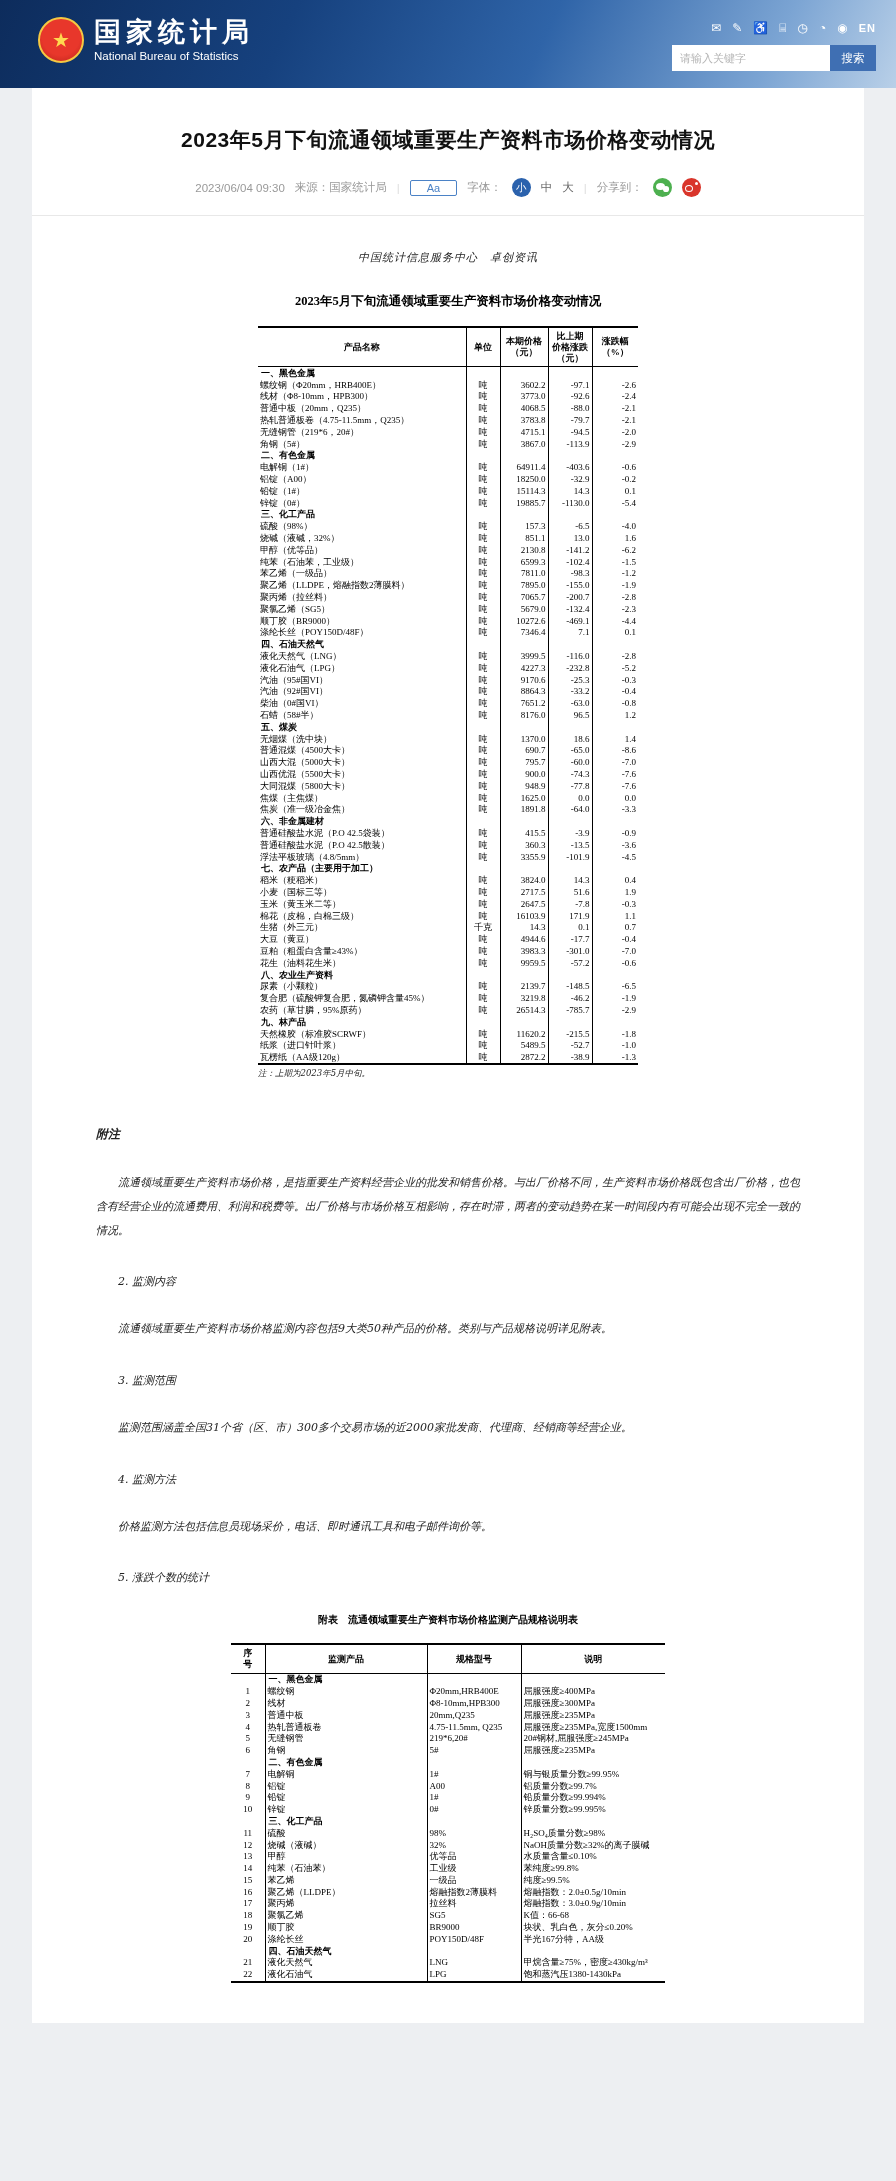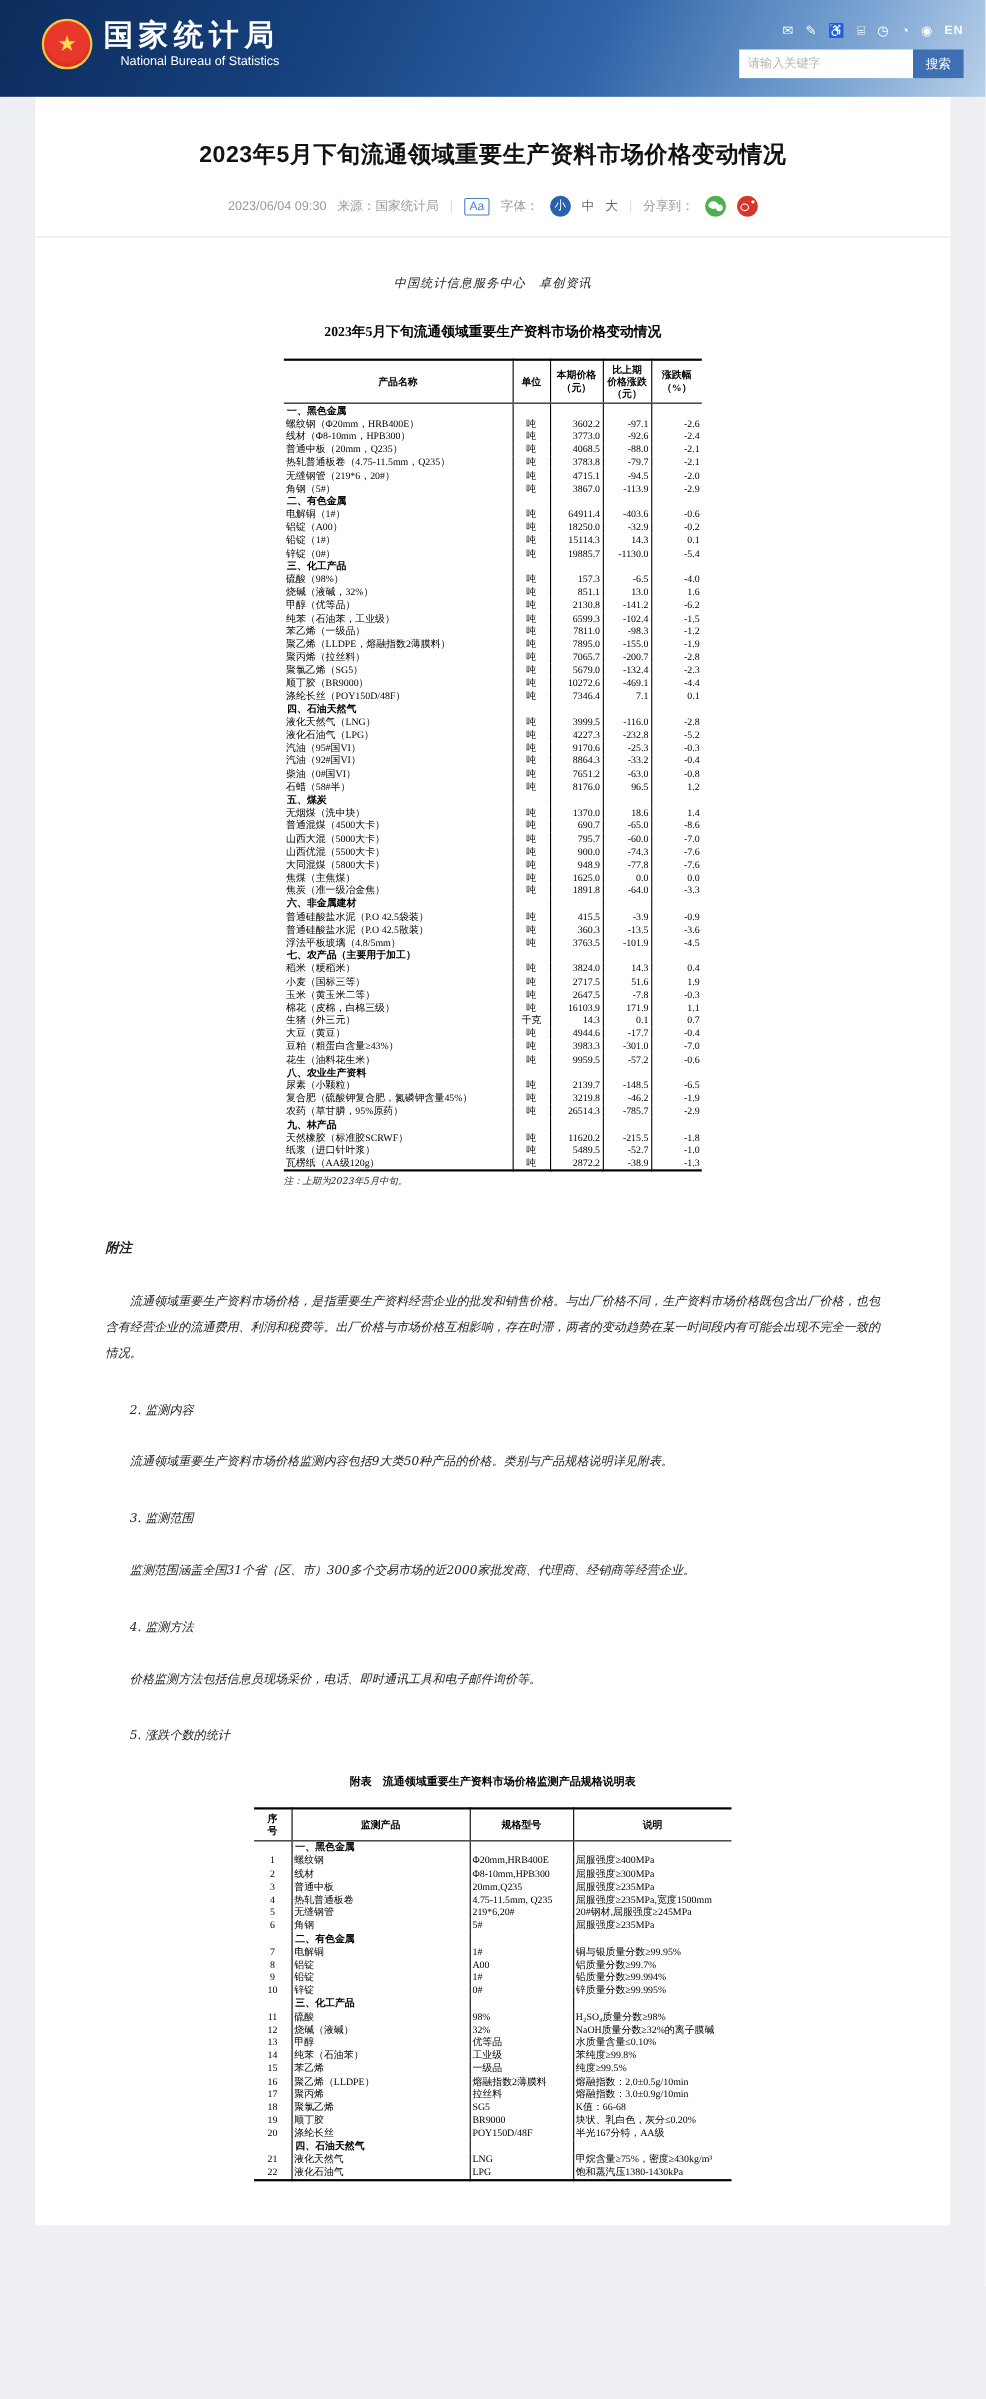--- a/index.html
+++ b/index.html
@@ -8,21 +8,21 @@
 
   
   .site-header { height: 88px; position: relative;
     background: linear-gradient(115deg,#0d2c5c 0%,#16417e 32%,#2f64a8 60%,#7ba4d3 85%,#b9d0e8 100%); }
   .logo { position: absolute; left: 38px; top: 17px; display: flex; align-items: center; gap: 10px; cursor: pointer; }
   .emblem { width: 46px; height: 46px; border-radius: 50%; flex: 0 0 46px;
     background: radial-gradient(circle at 50% 42%, #e8372b 58%, #b8211a 100%);
     border: 2px solid #f5c842; display: flex; align-items: center; justify-content: center; }
   .emblem .star { color: #ffd94f; font-size: 20px; line-height: 1; }
   .logo-cn { color: #fff; font-size: 27px; font-weight: bold; letter-spacing: 5px; line-height: 1.1; }
-  .logo-en { color: #fff; font-size: 11.5px; margin-top: 2px; text-align: right; }
+  .logo-en { color: #fff; font-size: 11.5px; margin-top: 2px; }
   .header-right { position: absolute; right: 20px; top: 20px; text-align: right; }
   .icon-row { display: flex; justify-content: flex-end; align-items: center; gap: 11px; color: #fff; font-size: 12px; height: 16px; }
   .icon-row span { cursor: pointer; line-height: 1; }
   .icon-row .en { font-size: 11px; font-weight: bold; letter-spacing: 1px; }
   .search { margin-top: 9px; display: flex; width: 204px; height: 26px; }
   .search input { flex: 1; border: none; padding: 12px 8px; font-size: 11px; color: #333; outline: none; }
   .search input::placeholder { color: #b5b5b5; }
   .search button { width: 46px; background: #3f6fb3; color: #fff; border: none; font-size: 11.5px; cursor: pointer; }
 
   
@@ -36,21 +36,21 @@
   .main-nav li.active::after { content: ""; position: absolute; left: 50%; transform: translateX(-50%);
     bottom: 2px; width: 38px; height: 2px; background: #fff; }
 
   
   .card { margin: 0 32px; background: #fff; padding: 38px 0 40px; }
   h1.page-title { text-align: center; font-size: 21px; color: #111; letter-spacing: 0.5px; }
   .meta { margin-top: 24px; text-align: center; font-size: 11.5px; color: #999;
     display: flex; justify-content: center; align-items: center; gap: 10px; }
   .meta .sep { color: #ddd; }
   .aa-box { display: inline-block; border: 1px solid #4b82c6; color: #4b82c6; border-radius: 2px;
-    padding: 1px 4px; font-size: 11px; background: #fff; cursor: pointer; }
+    padding: 1px 16px; font-size: 11px; background: #fff; cursor: pointer; }
   .font-small { display: inline-block; width: 19px; height: 19px; border-radius: 50%;
     background: #2b62ad; color: #fff; font-size: 10.5px; line-height: 19px; text-align: center; cursor: pointer; }
   .font-opt { color: #666; cursor: pointer; }
   .share { position: relative; display: inline-block; width: 19px; height: 19px; border-radius: 50%; cursor: pointer; }
   .share.wechat { background: #4db04f; }
   .share.wechat .b1 { position: absolute; left: 3px; top: 4.5px; width: 9px; height: 7px; border-radius: 50%; background: #fff; }
   .share.wechat .b2 { position: absolute; right: 2.5px; top: 8px; width: 6.5px; height: 5.5px; border-radius: 50%; background: #fff; }
   .share.weibo { background: #d9352b; }
   .share.weibo .ring { position: absolute; left: 3.5px; top: 7px; width: 8px; height: 7px; border: 1.5px solid #fff; border-radius: 50%; }
   .share.weibo .dot { position: absolute; right: 3px; top: 3.5px; width: 3px; height: 3px; border-radius: 50%; background: #fff; }
@@ -459,21 +459,21 @@
           <tr>
             <td class="cell-name">普通硅酸盐水泥（P.O 42.5散装）</td>
             <td class="cell-unit">吨</td>
             <td class="cell-num">360.3</td>
             <td class="cell-num">-13.5</td>
             <td class="cell-num">-3.6</td>
           </tr>
           <tr>
             <td class="cell-name">浮法平板玻璃（4.8/5mm）</td>
             <td class="cell-unit">吨</td>
-            <td class="cell-num">3763.5</td>
+            <td class="cell-num">3355.9</td>
             <td class="cell-num">-101.9</td>
             <td class="cell-num">-4.5</td>
           </tr>
           <tr>
             <td class="cell-name cat">七、农产品（主要用于加工）</td>
             <td></td>
             <td></td>
             <td></td>
             <td></td>
           </tr>

